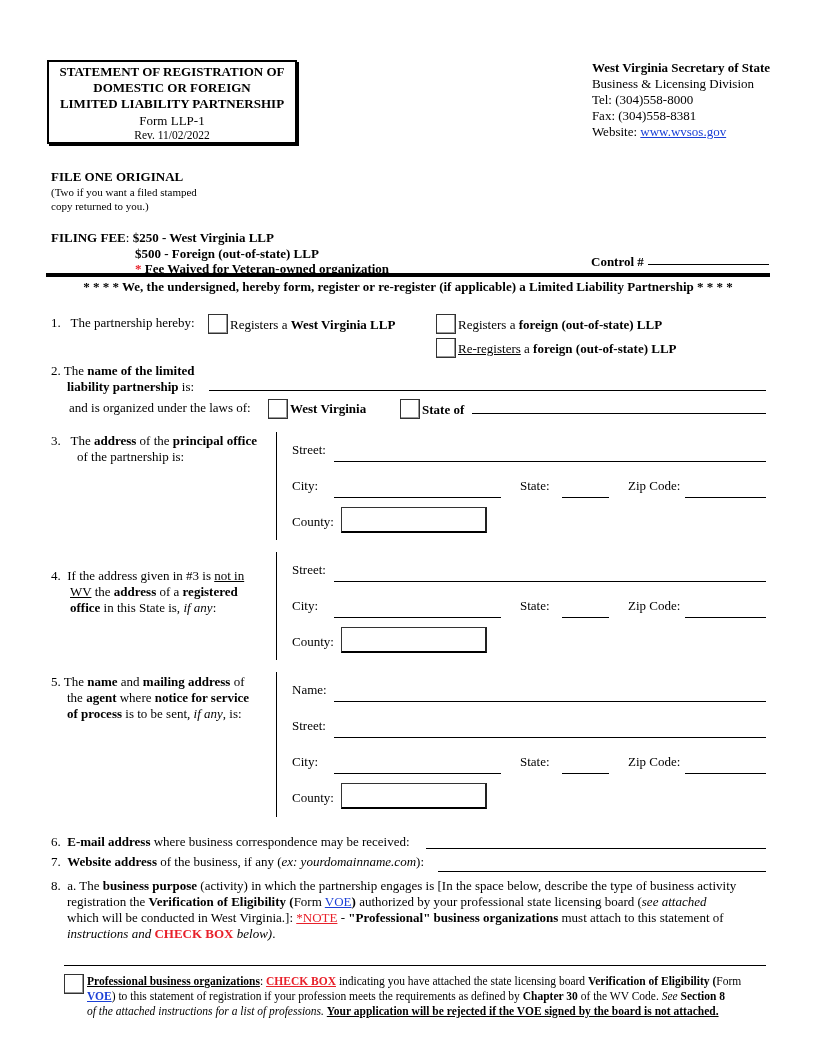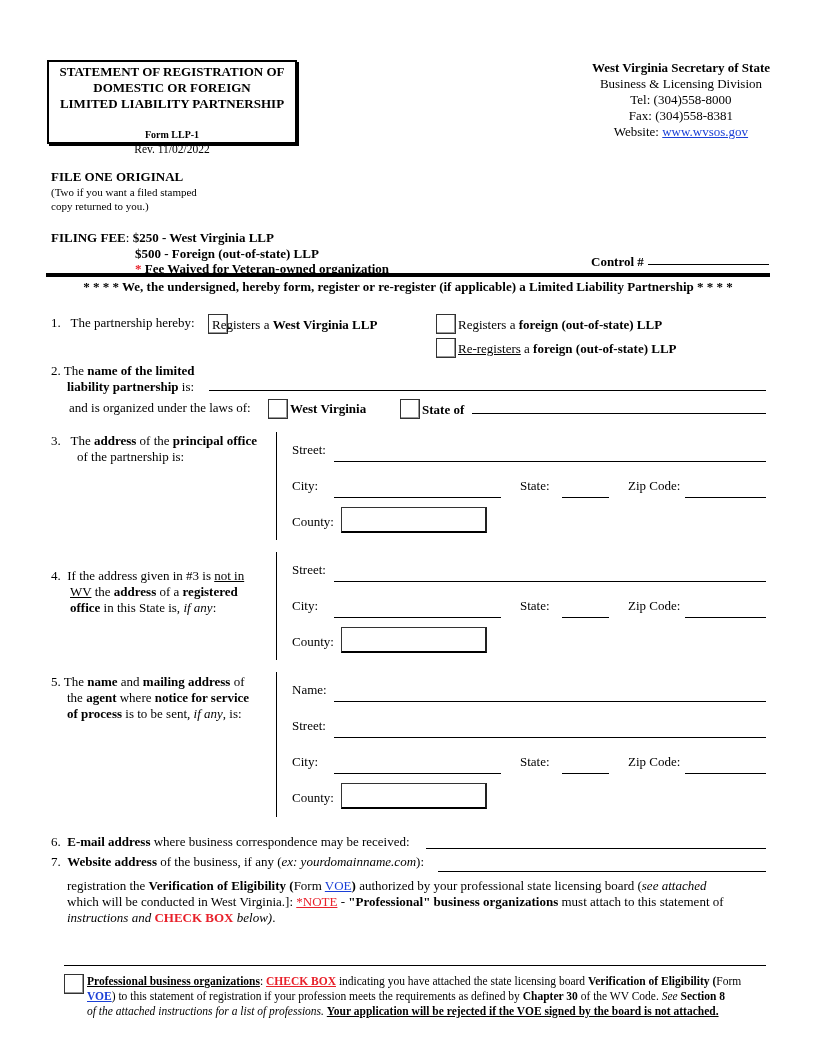--- a/index.html
+++ b/index.html
@@ -6,23 +6,23 @@
   body { width: 816px; height: 1056px; position: relative; overflow: hidden;
          font-family: "Liberation Serif", "DejaVu Serif", serif; color: #000; font-size: 13px; }
   .abs { position: absolute; }
   b, .b { font-weight: bold; }
   .u { text-decoration: underline; }
   .red { color: #e8202a; }
   .link { color: #1a3fd6; text-decoration: underline; }
   .title-box { left: 47px; top: 60px; width: 250px; height: 84px; border: 2px solid #000;
                box-shadow: 2px 2px 0 #000; padding: 2px 4px; box-sizing: border-box; text-align: center; }
   .title-box .t { font-weight: bold; font-size: 13px; line-height: 16px; }
-  .title-box .f1 { font-size: 10px; line-height: 15px; margin-top: 15px; font-weight: bold; }
+  .title-box .f1 { font-size: 13px; line-height: 15px; margin-top: 1px; }
   .title-box .f2 { font-size: 11.5px; line-height: 14px; }
-  .agency { right: 46px; top: 60px; text-align: center; font-size: 13px; line-height: 16px; }
+  .agency { right: 46px; top: 60px; text-align: left; font-size: 13px; line-height: 16px; }
   .small-b { font-weight: normal; font-size: 11px; line-height: 14px; }
   .rule-thick { left: 46px; width: 724px; height: 4px; background: #000; top: 273px; }
   .line { border-bottom: 1px solid #000; height: 0; }
   .cb { width: 18px; height: 18px; border: 1px solid #333; box-shadow: -1px -1px 0 #999 inset; background:#fff; }
   .vbar { width: 1px; background: #000; }
   .county-box { width: 146px; height: 26px; border: 1px solid #333; border-bottom: 2px solid #000; border-right: 2px solid #222; box-sizing: border-box; background:#fff; }
   .lbl { font-size: 13px; }
   .para { font-size: 13px; line-height: 16px; }
 </style>
 </head>
@@ -56,21 +56,21 @@
 <div class="abs line" style="left:648px; top:264px; width:121px;"></div>
 
 <div class="abs rule-thick"></div>
 
 <div class="abs b" style="left:46px; width:724px; top:279px; text-align:center; font-size:13px; line-height:15px;">
   <div>* * * * We, the undersigned, hereby form, register or re-register (if applicable) a Limited Liability Partnership * * * *</div>
 </div>
 
 <div class="abs para" style="left:51px; top:315px;"><span>1.</span>&nbsp;&nbsp;&nbsp;<span>The partnership hereby:</span></div>
 <div class="abs cb" style="left:208px; top:314px;"></div>
-<div class="abs para" style="left:212px; top:317px;"><span>Registers a </span><b>West Virginia LLP</b></div>
+<div class="abs para" style="left:230px; top:317px;"><span>Registers a </span><b>West Virginia LLP</b></div>
 <div class="abs cb" style="left:436px; top:314px;"></div>
 <div class="abs para" style="left:458px; top:317px;"><span>Registers a </span><b>foreign (out-of-state) LLP</b></div>
 <div class="abs cb" style="left:436px; top:338px;"></div>
 <div class="abs para" style="left:458px; top:341px;"><span class="u">Re-registers</span><span> a </span><b>foreign (out-of-state) LLP</b></div>
 
 <div class="abs para" style="left:51px; top:363px;">
   <div><span>2.</span> <span>The </span><b>name of the limited</b></div>
   <div style="padding-left:16px;"><b>liability partnership</b><span> is:</span></div>
 </div>
 <div class="abs line" style="left:209px; top:390px; width:557px;"></div>
@@ -133,20 +133,21 @@
 <div class="abs lbl" style="left:292px; top:790px;">County:</div>
 <div class="abs county-box" style="left:341px; top:783px;"></div>
 
 <div class="abs para" style="left:51px; top:834px;"><span>6.</span>&nbsp;&nbsp;<b>E-mail address</b><span> where business correspondence may be received:</span></div>
 <div class="abs line" style="left:426px; top:848px; width:340px;"></div>
 
 <div class="abs para" style="left:51px; top:854px;"><span>7.</span>&nbsp;&nbsp;<b>Website address</b><span> of the business, if any (</span><i>ex: yourdomainname.com</i><span>):</span></div>
 <div class="abs line" style="left:438px; top:871px; width:328px;"></div>
 
 <div class="abs para" style="left:51px; top:878px; width:725px;">
+  <div><span>8.</span>&nbsp;&nbsp;<span>a. The </span><b>business purpose</b><span> (activity) in which the partnership engages is [In the space below, describe the type of business activity</span></div>
   <div style="padding-left:16px;"><span>registration the </span><b>Verification of Eligibility (</b><span>Form </span><span class="link">VOE</span><b>)</b><span> authorized by your professional state licensing board (</span><i>see attached</i></div>
   <div style="padding-left:16px;"><span>which will be conducted in West Virginia.]: </span><span class="red u">*NOTE</span><span> - </span><b>"Professional" business organizations</b><span> must attach to this statement of</span></div>
   <div style="padding-left:16px;"><i>instructions and </i><b class="red">CHECK BOX</b><i> below)</i><span>.</span></div>
 </div>
 
 <div class="abs line" style="left:64px; top:965px; width:702px;"></div>
 
 <div class="abs cb" style="left:64px; top:974px;"></div>
 <div class="abs" style="left:87px; top:974px; width:700px; font-size:11.5px; line-height:15px;">
   <div><b class="u">Professional business organizations</b><span>: </span><b class="red u">CHECK BOX</b><span> indicating you have attached the state licensing board </span><b>Verification of Eligibility (</b><span>Form</span></div>

